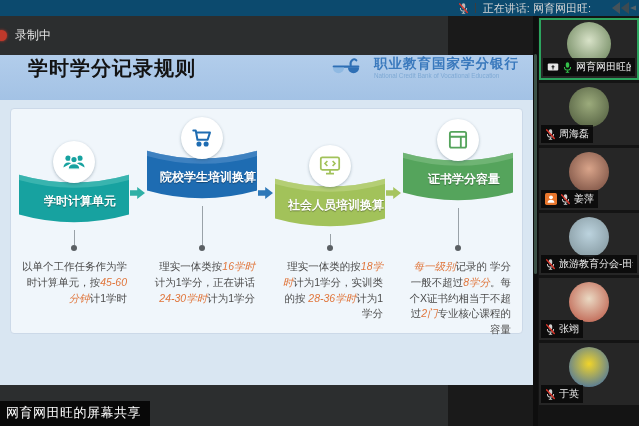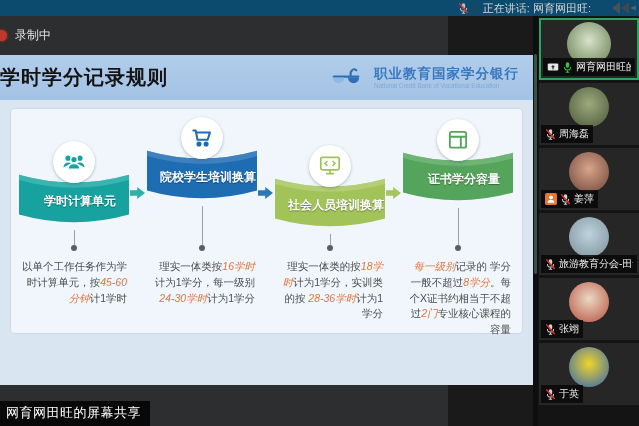--- a/index.html
+++ b/index.html
@@ -20,21 +20,21 @@
   .stage { position:absolute; left:0; top:16px; width:448px; height:410px; background:#2c2e2f; }
   .recording { position:absolute; left:0; top:11px; display:flex; align-items:center;
     color:#e3e3e3; font-size:12px; }
   .rec-dot { width:11px; height:11px; border-radius:50%; background:#c0392b;
     margin-left:-4px; margin-right:8px; box-shadow:0 0 3px #c0392b; }
 
   
   .slide { position:absolute; left:0; top:39px; width:533px; height:330px;
     background:#d9e6f2; }
   .slide-header { height:45px; background:linear-gradient(#b2cdeb,#a3c2e5);
-    display:flex; align-items:center; justify-content:space-between; padding:0 14px 0 0; }
+    display:flex; align-items:flex-start; justify-content:space-between; padding:0 14px 0 28px; }
   .slide-title { font-size:20px; font-weight:bold; color:#131313; letter-spacing:1px; }
   .logo { display:flex; align-items:center; gap:12px; }
   .logo-text { display:flex; flex-direction:column; line-height:1.15; }
   .logo-cn { font-size:13.5px; font-weight:bold; color:#3a79bd; letter-spacing:1px; }
   .logo-en { font-size:6.3px; color:#7fa9d4; }
 
   .panel { margin:8px 10px 0 10px; height:226px; background:#f0f6fb;
     border:1px solid #ccd9e8; border-radius:4px; padding:8px 8px 0 8px;
     display:flex; align-items:flex-start; }
   .step { width:110px; display:flex; flex-direction:column; align-items:center; }
@@ -171,21 +171,21 @@
                   <path d="M0 7 Q60 23 120 7 L120 48 Q60 64 0 48 Z" fill="#1e6cb2"></path>
                   <path d="M0 7 Q60 23 120 7 L120 12.5 Q60 28.5 0 12.5 Z" fill="#5a94cc" opacity="0.55"></path>
                 </svg>
                 <span class="banner-label">院校学生培训换算</span>
               </div>
               <div class="connector">
                 <div class="vline"></div>
                 <div class="cdot"></div>
               </div>
             </div>
-            <p class="desc"><span>理实一体类按</span><span class="hl">16学时</span><span>计为1学分，每一级别</span><span class="hl">24-30学时</span><span>计为1学分</span></p>
+            <p class="desc"><span>理实一体类按</span><span class="hl">16学时</span><span>计为1学分，正在讲话</span><span class="hl">24-30学时</span><span>计为1学分</span></p>
           </div>
           <div class="arrow">
             <svg width="16" height="16" viewBox="0 0 16 16">
               <path d="M0 5.2h7.2V2L15 8l-7.8 6v-3.2H0Z" fill="#2e78b8"></path>
             </svg>
           </div>
           <div class="step">
             <div class="graphic" style="padding-top:28px">
               <div class="step-circle">
                 <svg width="26" height="26" viewBox="0 0 24 24" fill="none" stroke="#a2c25a" stroke-width="1.6">

